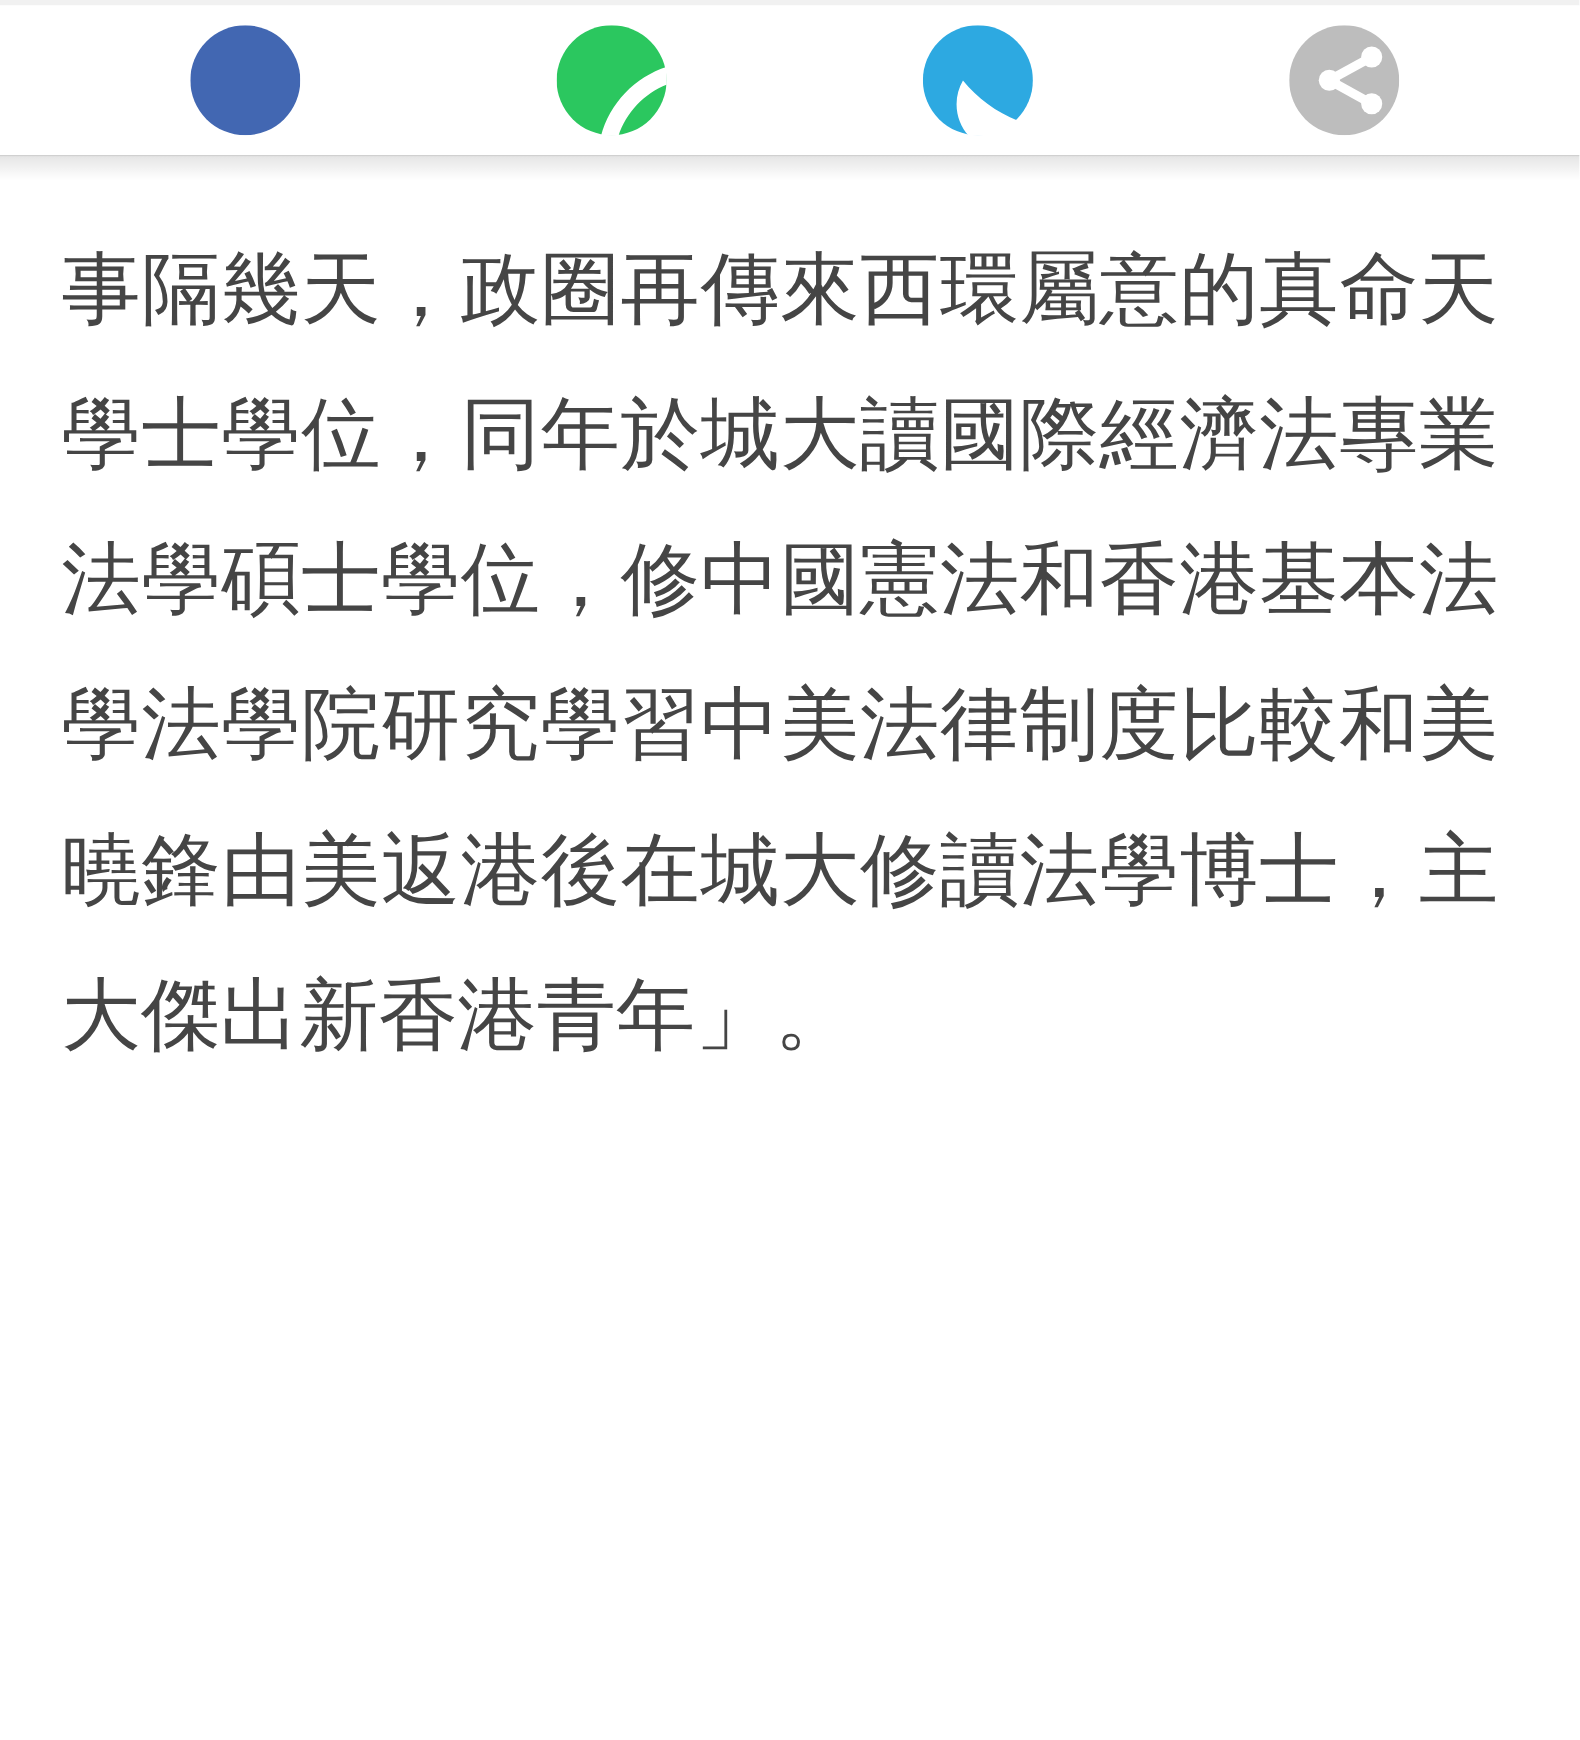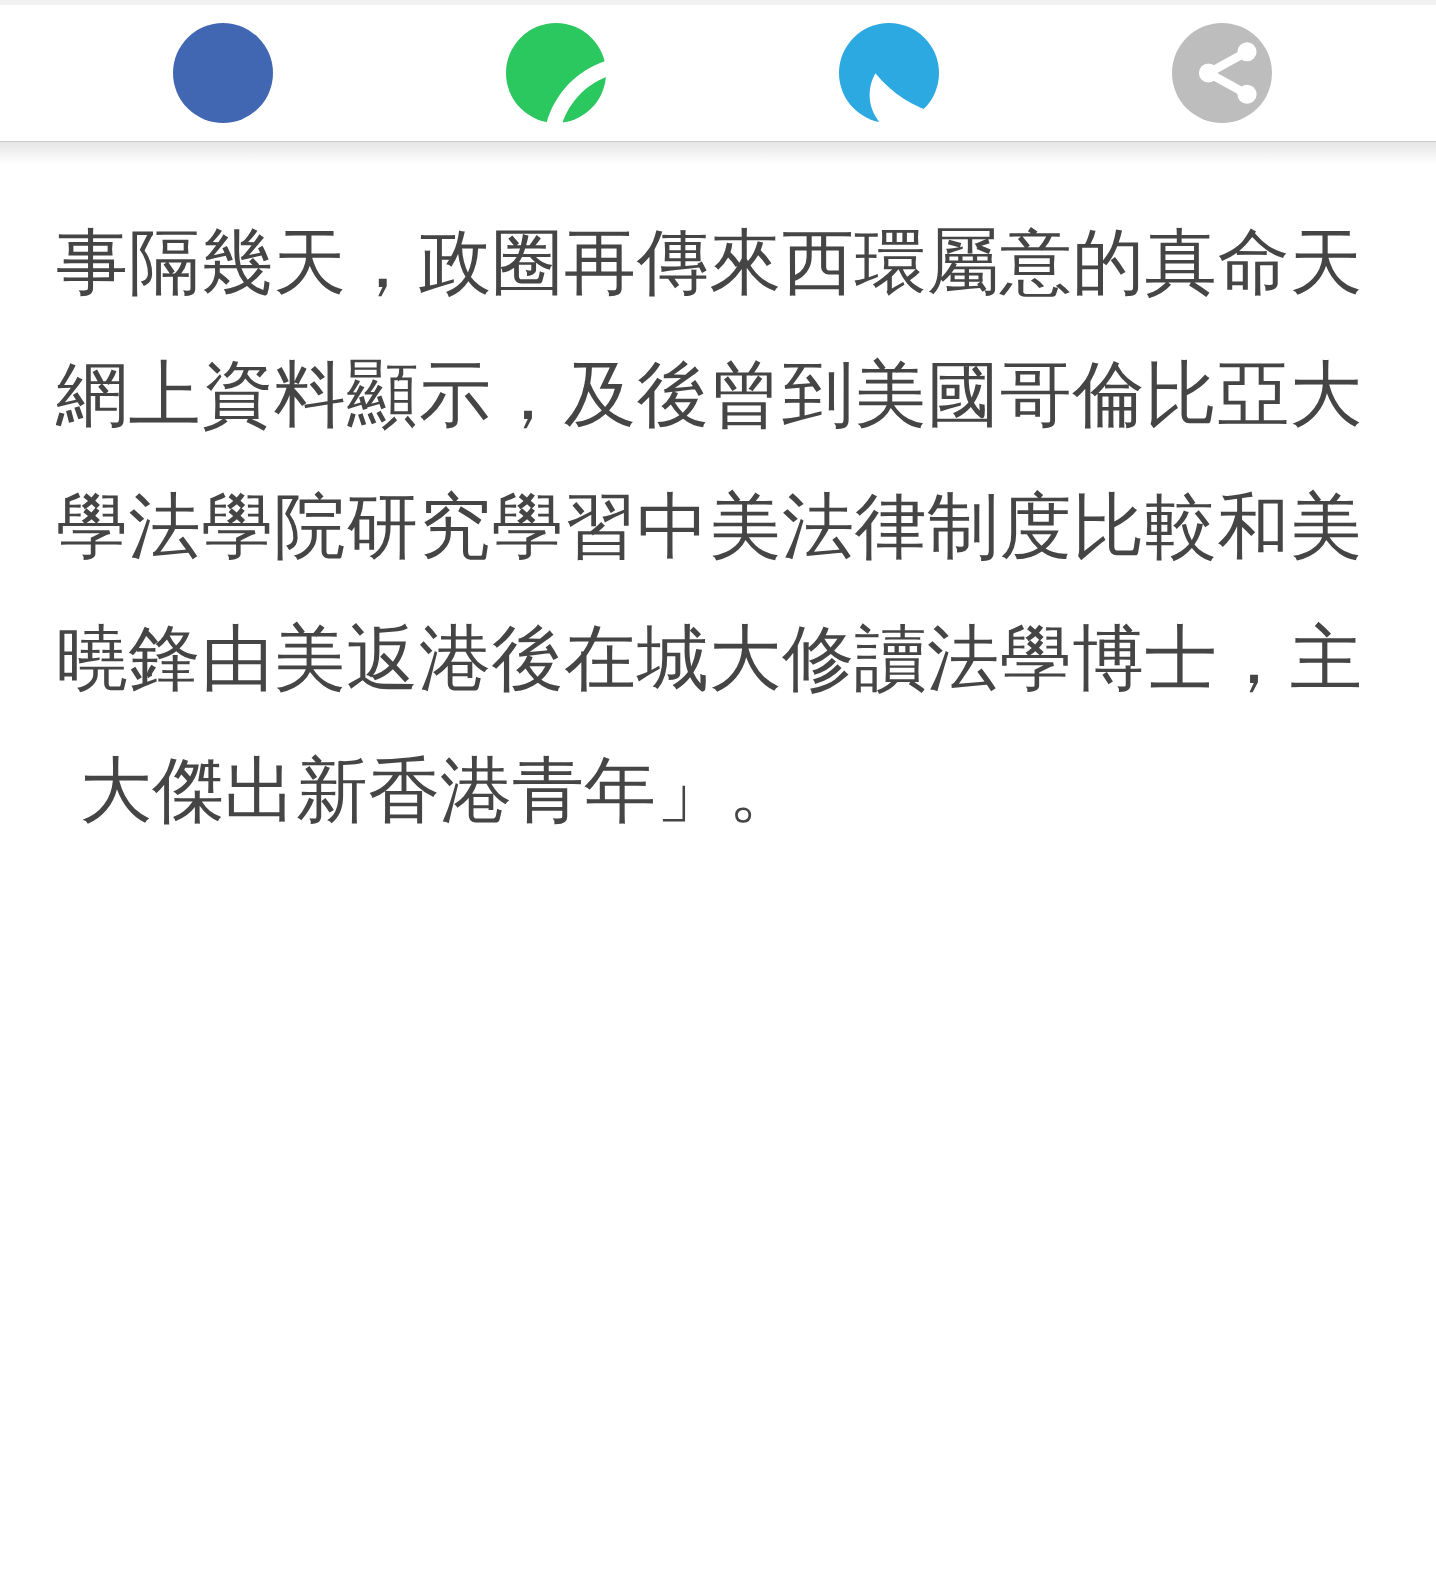--- a/index.html
+++ b/index.html
@@ -54,21 +54,20 @@
     height: 132px;
     line-height: 132px;
     white-space: nowrap;
     text-align: justify;
     text-align-last: justify;
     overflow: hidden;
   }
   .article .line:last-child {
     text-align: left;
     text-align-last: left;
-    margin-left: 24px;
   }
 </style>
 </head>
 <body>
 
 <div class="top-strip"></div>
 
 <div class="share-bar">
 
   <button class="share-btn">
@@ -120,17 +119,18 @@
     </svg>
   </button>
 
 </div>
 
 <div class="divider-line"></div>
 <div class="divider-shadow"></div>
 
 <article class="article">
   <div class="line">事隔幾天，政圈再傳來西環屬意的真命天</div>
-  <div class="line">網上資料顯示，及後曾到美國哥倫比亞大</div>
+  <div class="line">學士學位，同年於城大讀國際經濟法專業</div>
+  <div class="line">法學碩士學位，修中國憲法和香港基本法</div>
   <div class="line">學法學院研究學習中美法律制度比較和美</div>
   <div class="line">曉鋒由美返港後在城大修讀法學博士，主</div>
   <div class="line">大傑出新香港青年」。</div>
 </article>
 
 </body></html>

